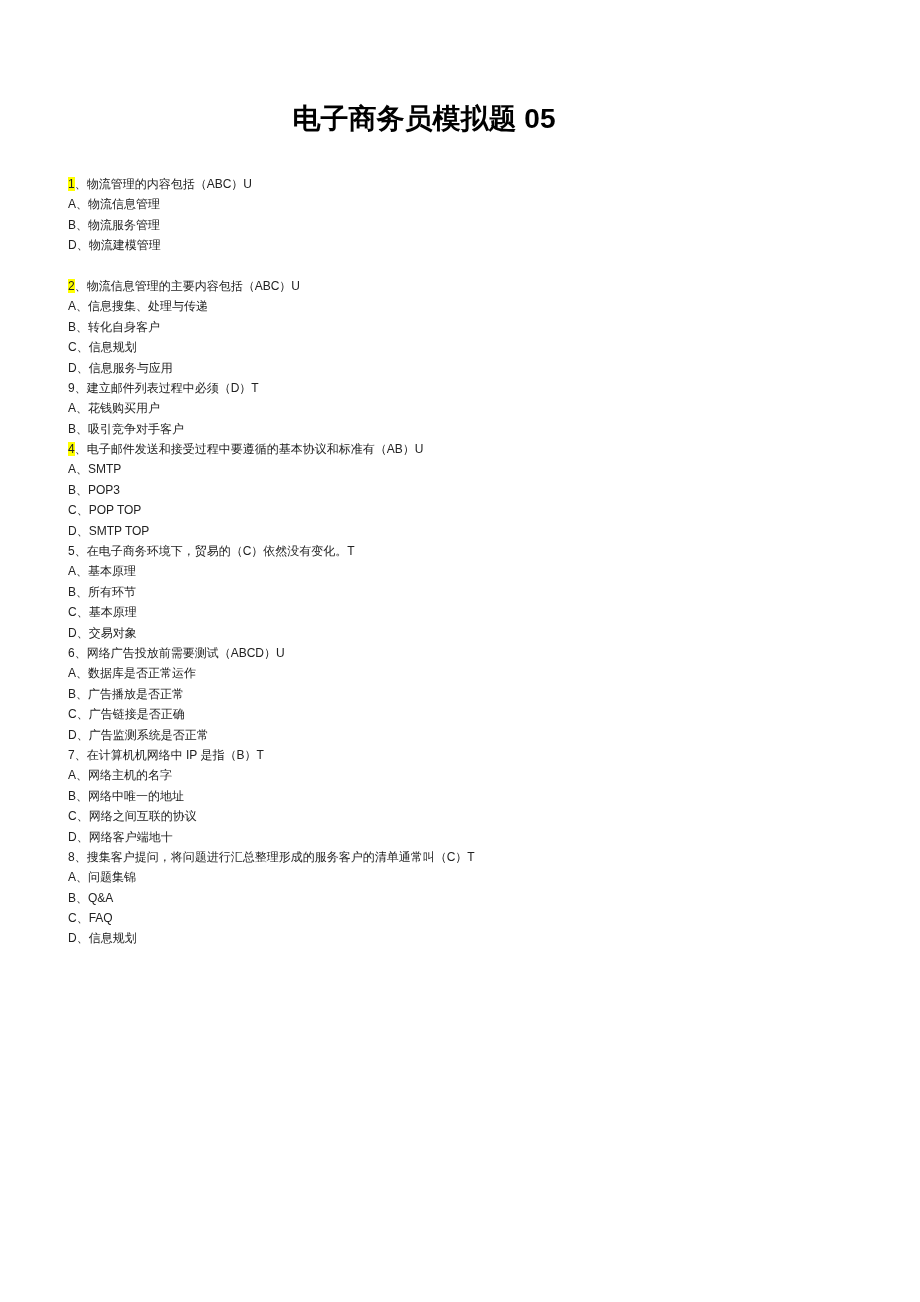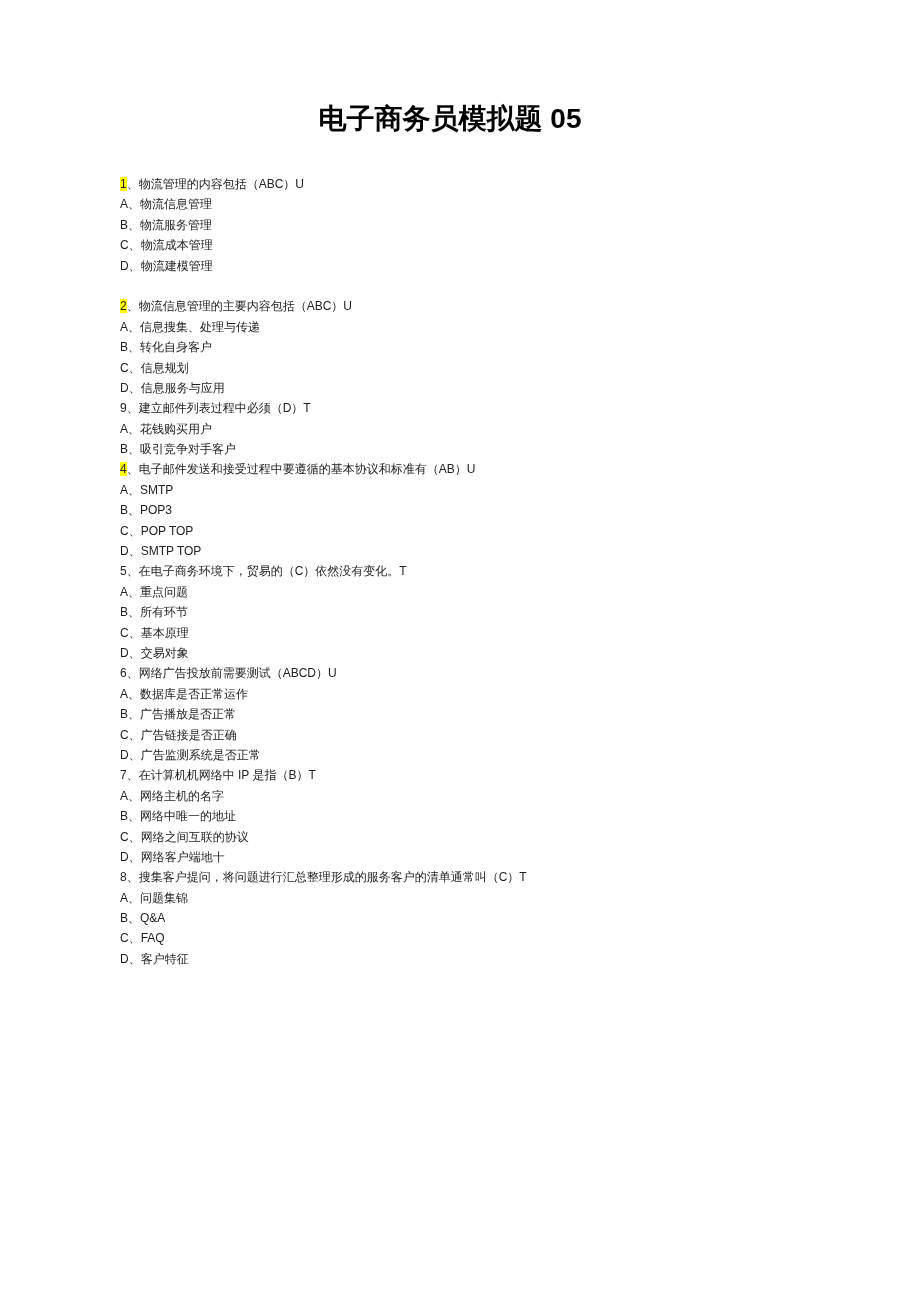--- a/index.html
+++ b/index.html
@@ -3,21 +3,21 @@
   <meta charset="utf-8">
   <style>
     body {
       margin: 0;
       padding: 0;
       background: #fff;
       font-family: "SimSun", "Microsoft YaHei", Arial, sans-serif;
       width: 920px;
     }
     .page {
-      padding: 100px 140px 60px 120px;
+      padding: 100px 140px 60px 68px;
     }
     .title {
       text-align: center;
       font-size: 28px;
       font-weight: bold;
       margin-bottom: 36px;
       font-family: "Microsoft YaHei", "SimHei", Arial, sans-serif;
     }
     .line {
       font-size: 12px;
@@ -30,50 +30,49 @@
   </style>
 </head>
 <body>
 
 <div class="page">
   <div class="title">电子商务员模拟题 05</div>
   <div id="content">
       <div class="line"><span class="highlight-num">1</span><span>、物流管理的内容包括（ABC）U</span></div>
       <div class="line">A、物流信息管理</div>
       <div class="line">B、物流服务管理</div>
-      <div class="line">C、物流成本管理</div>
       <div class="line">D、物流建模管理</div>
       <div class="line">&nbsp;</div>
       <div class="line"><span class="highlight-num">2</span><span>、物流信息管理的主要内容包括（ABC）U</span></div>
       <div class="line">A、信息搜集、处理与传递</div>
       <div class="line">B、转化自身客户</div>
       <div class="line">C、信息规划</div>
       <div class="line">D、信息服务与应用</div>
       <div class="line">9、建立邮件列表过程中必须（D）T</div>
       <div class="line">A、花钱购买用户</div>
       <div class="line">B、吸引竞争对手客户</div>
       <div class="line"><span class="highlight-num">4</span><span>、电子邮件发送和接受过程中要遵循的基本协议和标准有（AB）U</span></div>
       <div class="line">A、SMTP</div>
       <div class="line">B、POP3</div>
       <div class="line">C、POP TOP</div>
       <div class="line">D、SMTP TOP</div>
       <div class="line">5、在电子商务环境下，贸易的（C）依然没有变化。T</div>
-      <div class="line">A、重点问题</div>
+      <div class="line">A、基本原理</div>
       <div class="line">B、所有环节</div>
       <div class="line">C、基本原理</div>
       <div class="line">D、交易对象</div>
       <div class="line">6、网络广告投放前需要测试（ABCD）U</div>
       <div class="line">A、数据库是否正常运作</div>
       <div class="line">B、广告播放是否正常</div>
       <div class="line">C、广告链接是否正确</div>
       <div class="line">D、广告监测系统是否正常</div>
       <div class="line">7、在计算机机网络中 IP 是指（B）T</div>
       <div class="line">A、网络主机的名字</div>
       <div class="line">B、网络中唯一的地址</div>
       <div class="line">C、网络之间互联的协议</div>
       <div class="line">D、网络客户端地十</div>
       <div class="line">8、搜集客户提问，将问题进行汇总整理形成的服务客户的清单通常叫（C）T</div>
       <div class="line">A、问题集锦</div>
       <div class="line">B、Q&amp;A</div>
       <div class="line">C、FAQ</div>
-      <div class="line">D、客户特征</div>
+      <div class="line">D、信息规划</div>
     </div>
 </div>
 
 </body></html>

